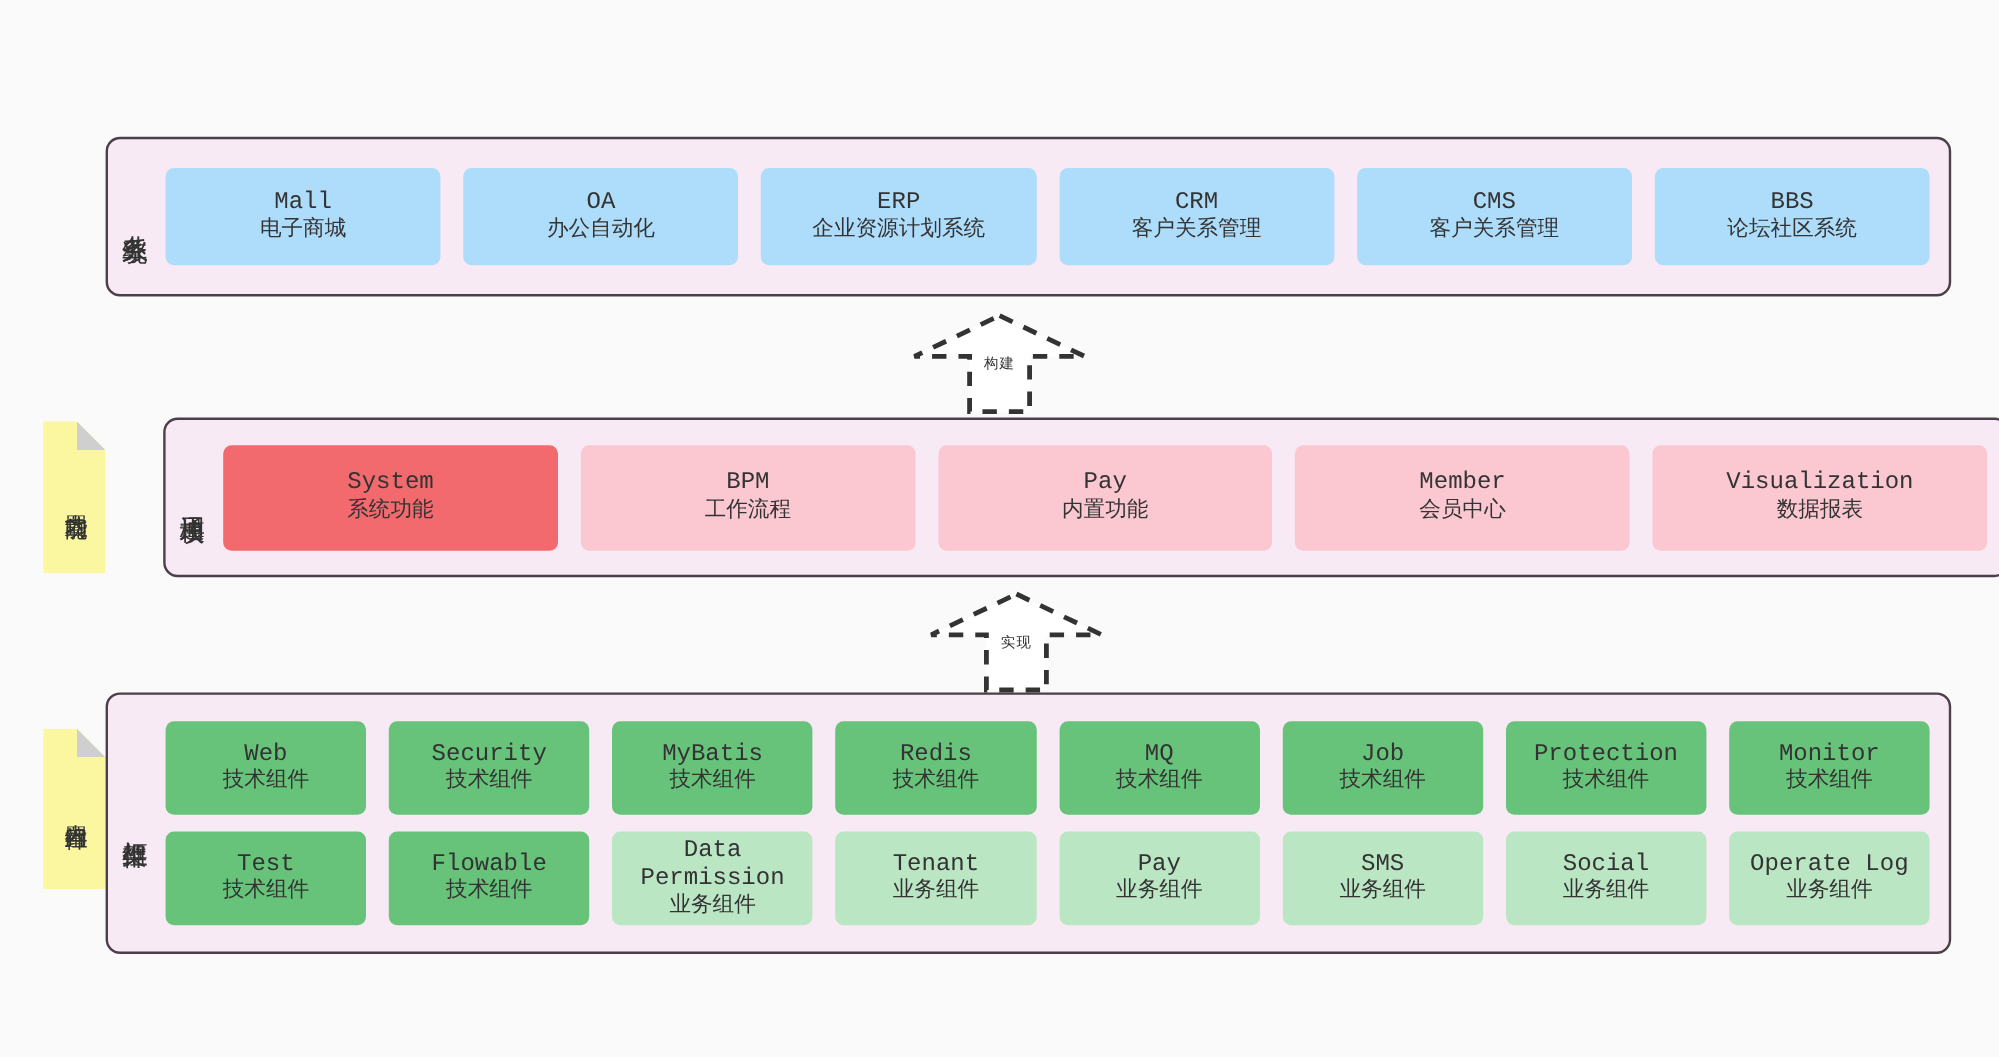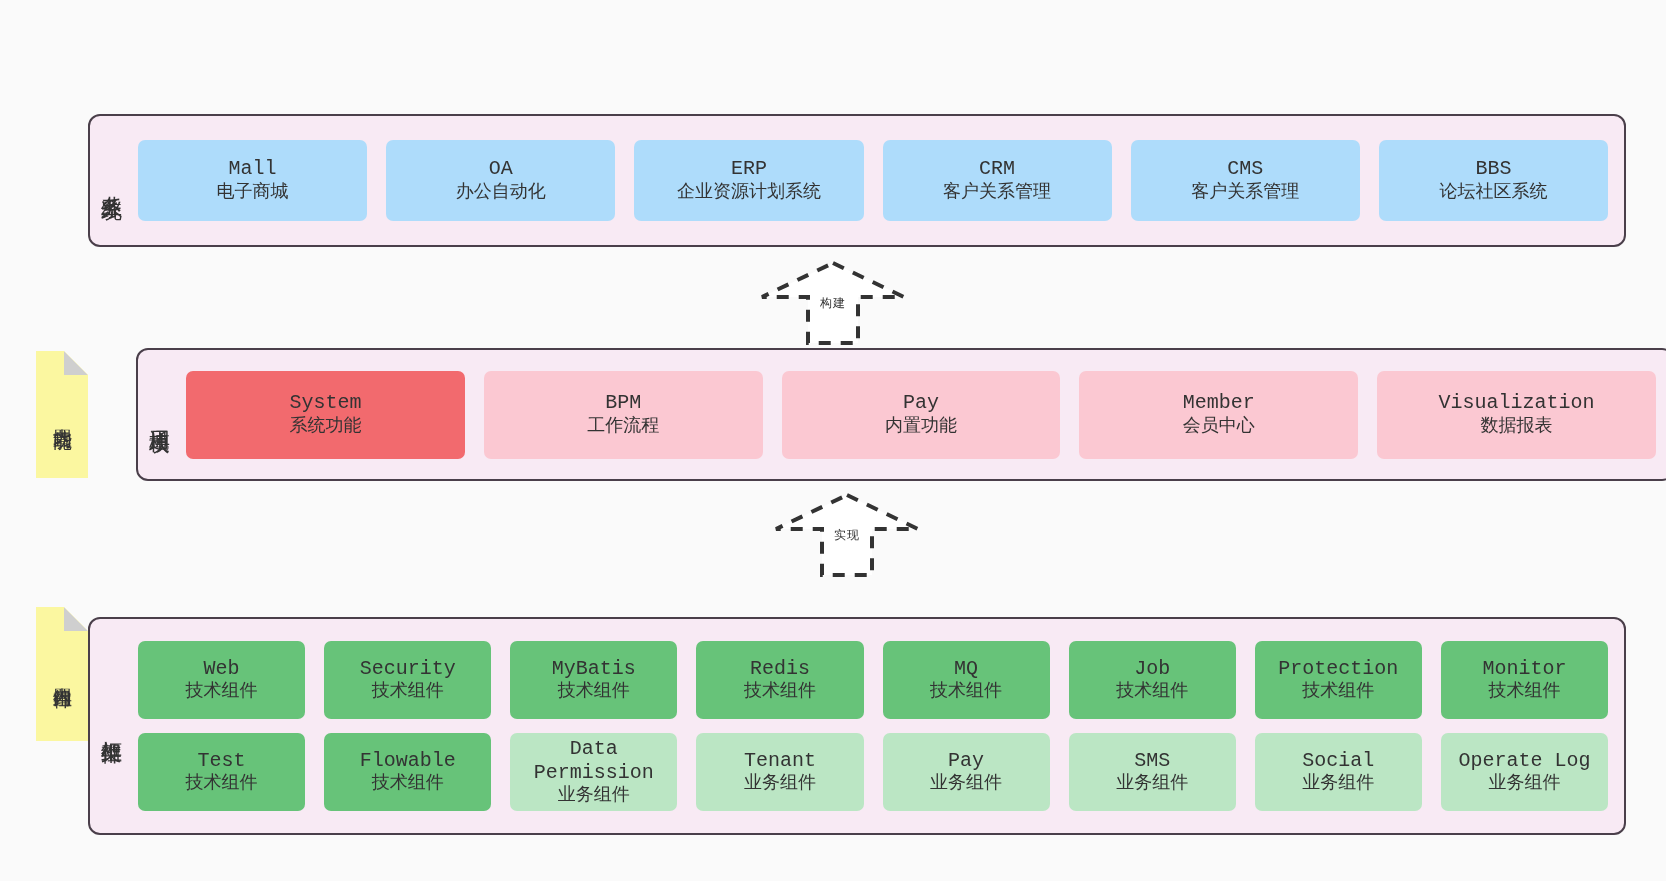--- a/index.html
+++ b/index.html
@@ -207,21 +207,21 @@
             <div class="b-title">Visualization</div>
             <div class="b-sub">数据报表</div>
           </div>
         </div>
       </div>
     </div>
     <div class="note" style="left: 36px; top: 607px; width: 52px; height: 134px;">
       <span class="fold"></span>
       <span>内置组件</span>
     </div>
-    <div class="layer" style="left: 88px; top: 577px; width: 1538px; height: 218px; margin-top: 40px;">
+    <div class="layer" style="left: 88px; top: 577px; width: 1538px; height: 218px;">
       <div class="layer-title">框架组件</div>
       <div class="layer-body">
         <div class="row">
           <div class="box h-frame c-green">
             <div class="b-title">Web</div>
             <div class="b-sub">技术组件</div>
           </div>
           <div class="box h-frame c-green">
             <div class="b-title">Security</div>
             <div class="b-sub">技术组件</div>

